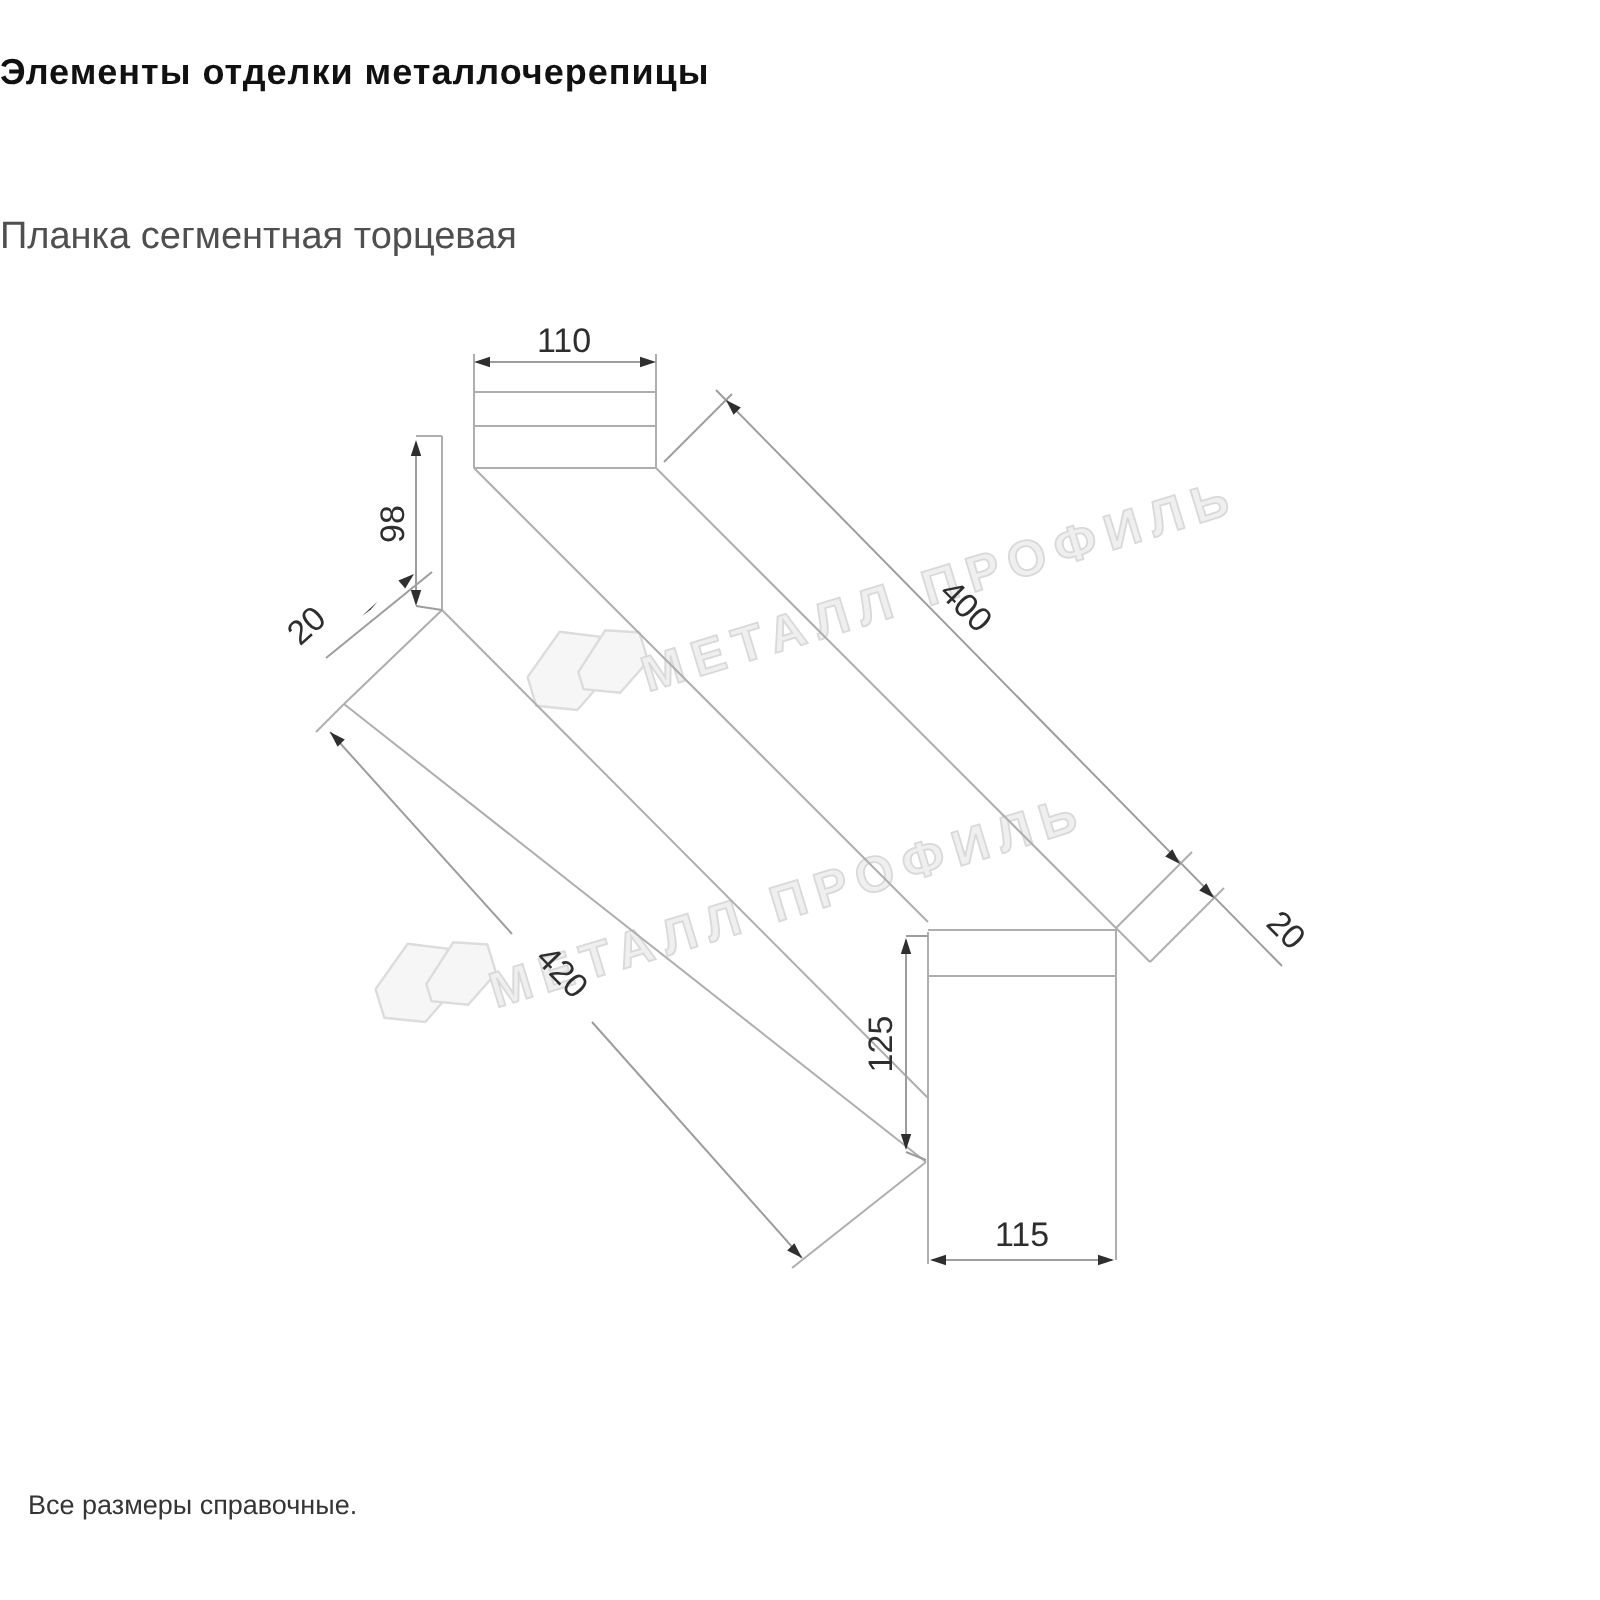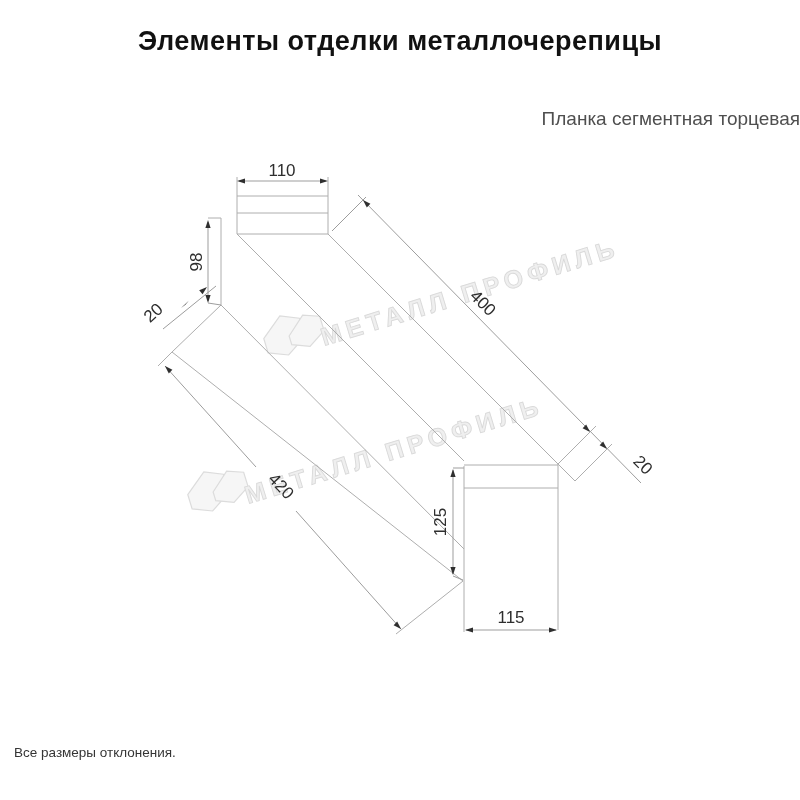--- a/index.html
+++ b/index.html
@@ -1,25 +1,25 @@
 <!DOCTYPE html>
 <html><head>
 <meta charset="utf-8">
 <style>
   html,body{margin:0;padding:0;}
   body{
     width:800px;height:800px;background:#ffffff;position:relative;overflow:hidden;
     font-family:"Liberation Sans","DejaVu Sans",sans-serif;
   }
   .page-title{
-    position:absolute;top:26px;left:0;width:800px;text-align:center;
-    font-size:27px;font-weight:bold;color:#111;letter-spacing:0.5px;
+    position:absolute;top:26px;left:0;width:800px;text-align:left;
+    font-size:18px;font-weight:bold;color:#111;letter-spacing:0.5px;
   }
   .subtitle{
-    position:absolute;top:106px;left:0;width:800px;text-align:right;
+    position:absolute;top:106px;left:0;width:800px;text-align:left;
     font-size:19px;color:#4f4f4f;line-height:25px;
   }
   .footnotes{
     position:absolute;left:14px;top:742px;
     font-size:13.5px;color:#353535;line-height:21px;
   }
   svg.drawing{position:absolute;left:0;top:0;}
   .wm-text{
     font-size:25px;font-weight:bold;letter-spacing:5px;
     fill:#efefef;stroke:#d9d9d9;stroke-width:0.9px;
@@ -138,14 +138,14 @@
 
   <g>
     <line class="dimline" x1="466" y1="630" x2="556" y2="630"></line>
     <path class="arr" d="M465,630 L473,627.4 L473,632.6 Z"></path>
     <path class="arr" d="M557,630 L549,627.4 L549,632.6 Z"></path>
     <text class="dimtext" x="511" y="623" text-anchor="middle">115</text>
   </g>
 </svg>
 
 <div class="footnotes">
-  <div>Все размеры отклонения.</div>
+  <div>Все размеры справочные.</div>
 </div>
 
 </body></html>

